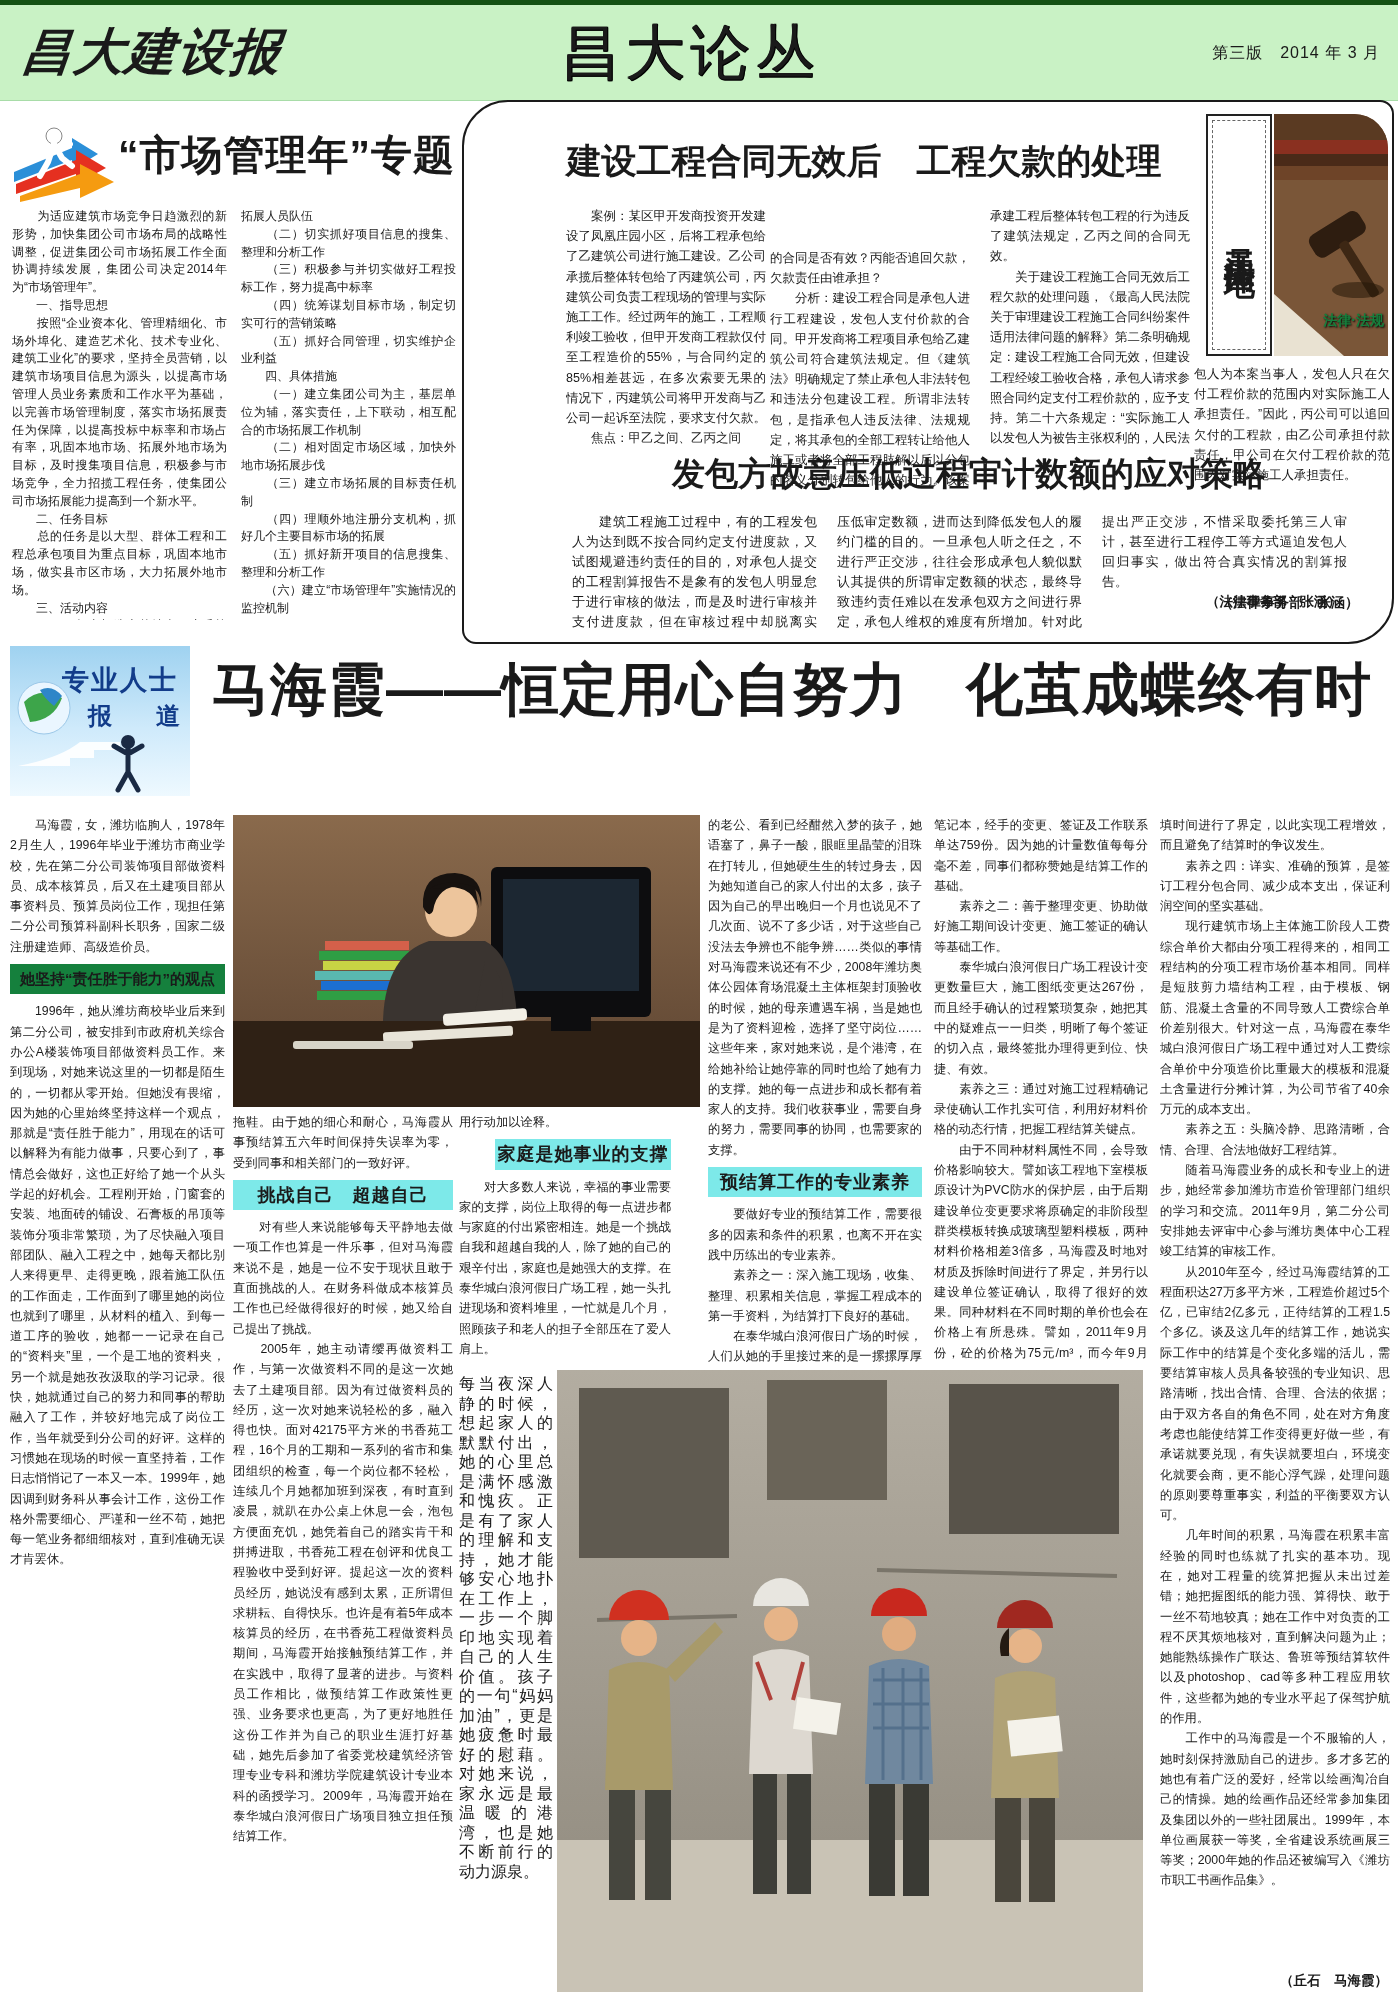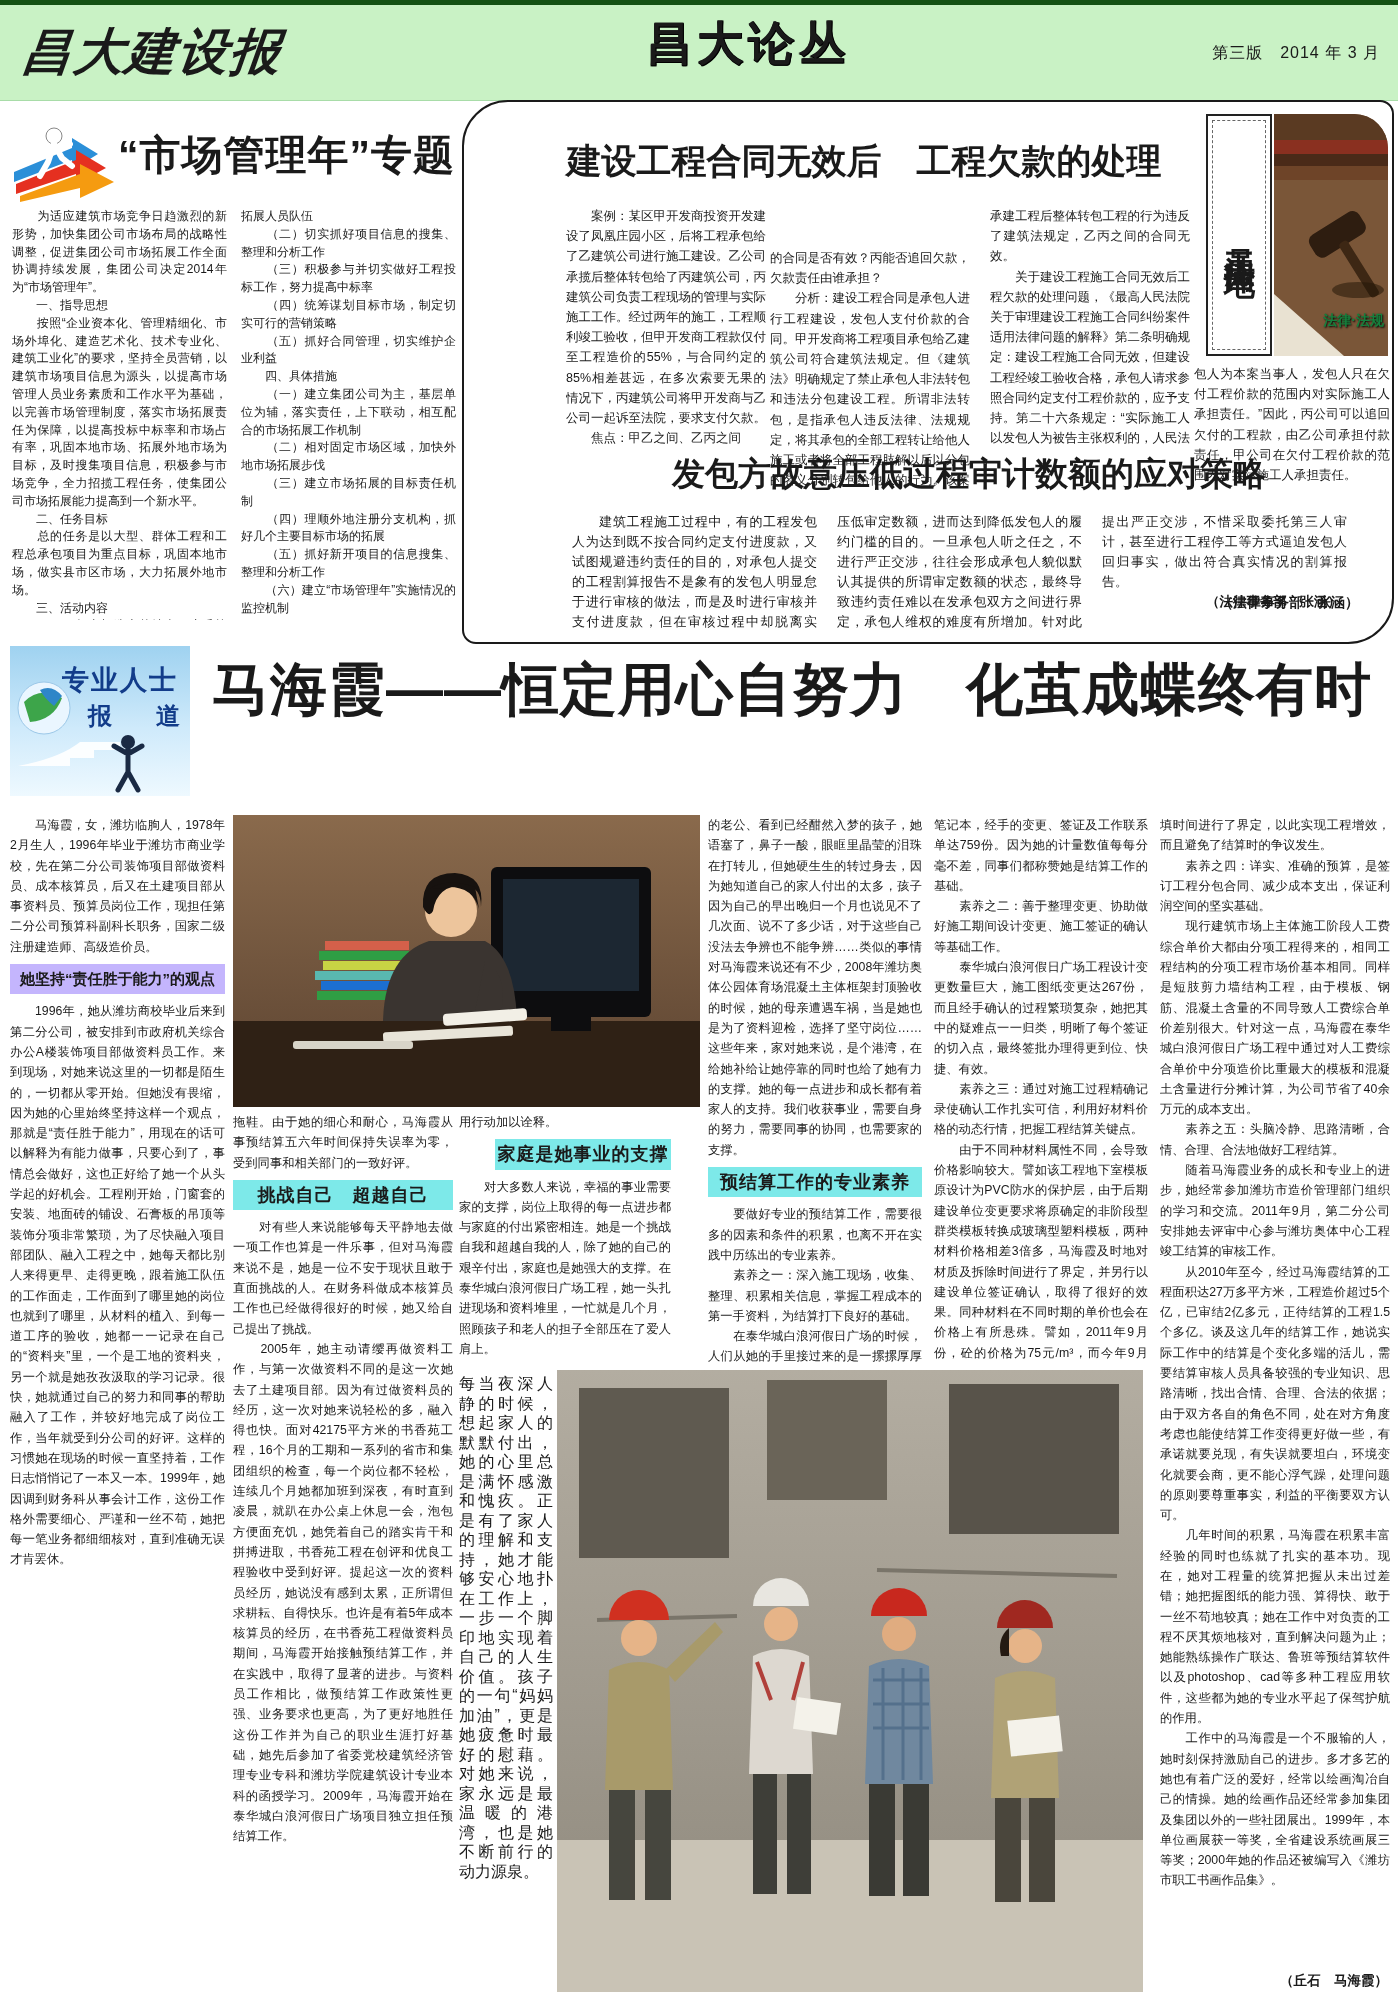--- a/index.html
+++ b/index.html
@@ -3,22 +3,22 @@
 <meta charset="utf-8">
 <style>
   html,body{margin:0;padding:0;background:#e8e8e8;}
   .page{position:relative;width:1398px;height:2013px;background:#ffffff;overflow:hidden;
         font-family:"Liberation Sans","DejaVu Sans",sans-serif;color:#1a1a1a;}
   
   .masthead{position:absolute;left:0;top:0;width:1398px;height:95px;background:#c9f2c5;
             border-top:5px solid #145214;border-bottom:1px solid #a8dca8;}
   .brand{position:absolute;left:22px;top:14px;font-family:"Liberation Serif","DejaVu Serif",serif;
          font-weight:bold;font-style:italic;font-size:50px;transform:skew(-6deg);letter-spacing:2px;}
-  .paper-title{position:absolute;left:560px;top:8px;width:290px;text-align:right;
-         font-size:46px;font-weight:700;letter-spacing:5px;
+  .paper-title{position:absolute;left:560px;top:8px;width:290px;text-align:left;
+         font-size:60px;font-weight:400;letter-spacing:5px;
          text-shadow:1px 0 #000,0 1px #000,1px 1px #000;}
   .edition{position:absolute;right:18px;top:38px;font-size:16px;letter-spacing:1px;}
   
   .flow{white-space:pre-wrap;text-align:justify;overflow:hidden;}
   
   .topic-head{position:absolute;left:14px;top:118px;width:446px;height:84px;}
   .topic-title{position:absolute;left:118px;top:128px;width:344px;font-size:41px;font-weight:900;
                letter-spacing:1px;white-space:nowrap;}
   .art1col{position:absolute;top:208px;width:215px;height:412px;font-size:12px;line-height:17.8px;}
   
@@ -244,21 +244,21 @@
           <path d="M438 308 Q468 294 498 308 L502 428 L434 428 Z" fill="#b0a276"></path>
           <rect x="452" y="348" width="52" height="36" fill="#f4f2ea" transform="rotate(-6 478 366)"></rect>
           <rect x="438" y="428" width="26" height="104" fill="#4a463c"></rect>
           <rect x="472" y="428" width="26" height="104" fill="#4a463c"></rect>
         </g>
       </svg>
     </div>
 
     <div class="fcol" style="left:10px;top:197px;width:215px;height:1190px;overflow:hidden;">
       <div class="flow">　　马海霞，女，潍坊临朐人，1978年2月生人，1996年毕业于潍坊市商业学校，先在第二分公司装饰项目部做资料员、成本核算员，后又在土建项目部从事资料员、预算员岗位工作，现担任第二分公司预算科副科长职务，国家二级注册建造师、高级造价员。</div>
-      <div class="subhead small" style="background: #c4b5fd;">她坚持“责任胜于能力”的观点</div>
+      <div class="subhead small" style="background: #15803d;">她坚持“责任胜于能力”的观点</div>
       <div class="flow">　　1996年，她从潍坊商校毕业后来到第二分公司，被安排到市政府机关综合办公A楼装饰项目部做资料员工作。来到现场，对她来说这里的一切都是陌生的，一切都从零开始。但她没有畏缩，因为她的心里始终坚持这样一个观点，那就是“责任胜于能力”，用现在的话可以解释为有能力做事，只要心到了，事情总会做好，这也正好给了她一个从头学起的好机会。工程刚开始，门窗套的安装、地面砖的铺设、石膏板的吊顶等装饰分项非常繁琐，为了尽快融入项目部团队、融入工程之中，她每天都比别人来得更早、走得更晚，跟着施工队伍的工作面走，工作面到了哪里她的岗位也就到了哪里，从材料的植入、到每一道工序的验收，她都一一记录在自己的“资料夹”里，一个是工地的资料夹，另一个就是她孜孜汲取的学习记录。很快，她就通过自己的努力和同事的帮助融入了工作，并较好地完成了岗位工作，当年就受到分公司的好评。这样的习惯她在现场的时候一直坚持着，工作日志悄悄记了一本又一本。1999年，她因调到财务科从事会计工作，这份工作格外需要细心、严谨和一丝不苟，她把每一笔业务都细细核对，直到准确无误才肯罢休。</div>
     </div>
 
     <div class="fcol" style="left:233px;top:494px;width:220px;height:888px;overflow:hidden;">
       <div class="flow">拖鞋。由于她的细心和耐心，马海霞从事预结算五六年时间保持失误率为零，受到同事和相关部门的一致好评。</div>
       <div class="subhead" style="background: rgb(125, 233, 233);">挑战自己　超越自己</div>
       <div class="flow">　　对有些人来说能够每天平静地去做一项工作也算是一件乐事，但对马海霞来说不是，她是一位不安于现状且敢于直面挑战的人。在财务科做成本核算员工作也已经做得很好的时候，她又给自己提出了挑战。
 　　2005年，她主动请缨再做资料工作，与第一次做资料不同的是这一次她去了土建项目部。因为有过做资料员的经历，这一次对她来说轻松的多，融入得也快。面对42175平方米的书香苑工程，16个月的工期和一系列的省市和集团组织的检查，每一个岗位都不轻松，连续几个月她都加班到深夜，有时直到凌晨，就趴在办公桌上休息一会，泡包方便面充饥，她凭着自己的踏实肯干和拼搏进取，书香苑工程在创评和优良工程验收中受到好评。提起这一次的资料员经历，她说没有感到太累，正所谓但求耕耘、自得快乐。也许是有着5年成本核算员的经历，在书香苑工程做资料员期间，马海霞开始接触预结算工作，并在实践中，取得了显著的进步。与资料员工作相比，做预结算工作政策性更强、业务要求也更高，为了更好地胜任这份工作并为自己的职业生涯打好基础，她先后参加了省委党校建筑经济管理专业专科和潍坊学院建筑设计专业本科的函授学习。2009年，马海霞开始在泰华城白浪河假日广场项目独立担任预结算工作。</div>
     </div>
 

